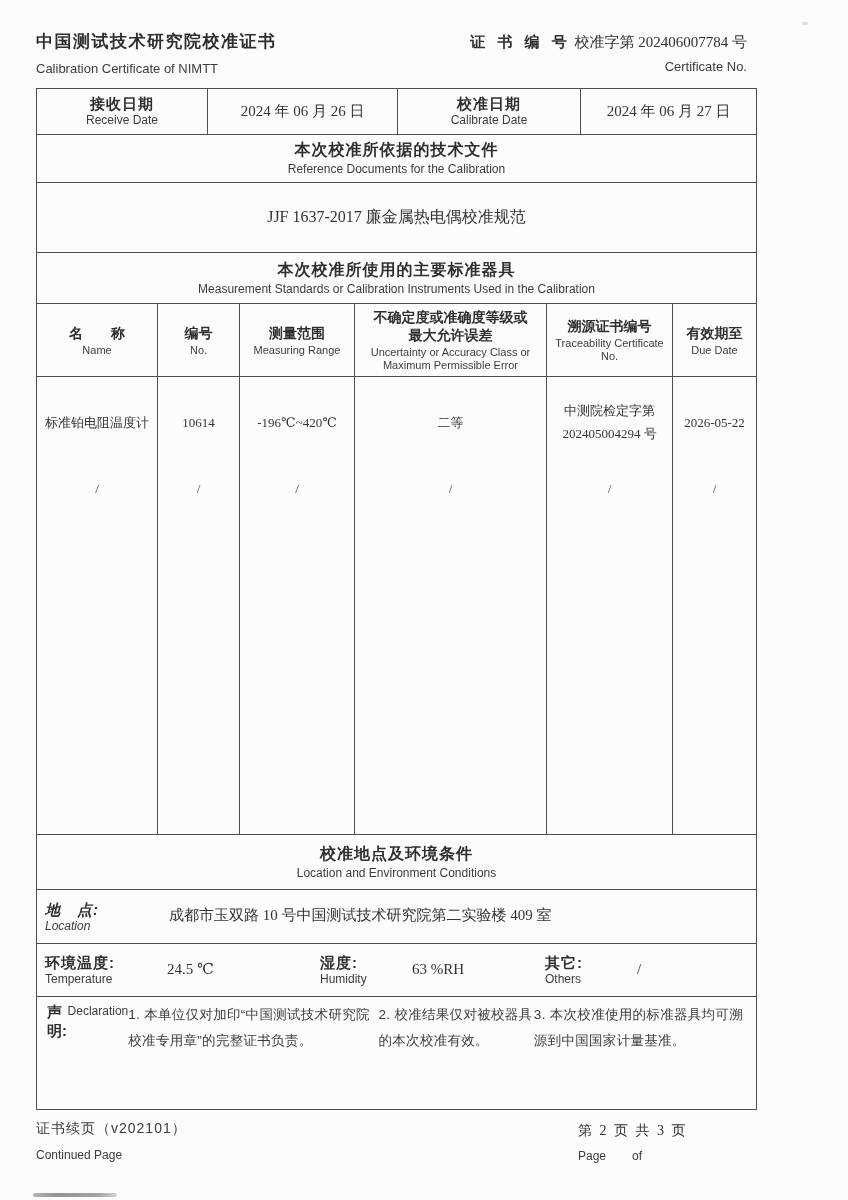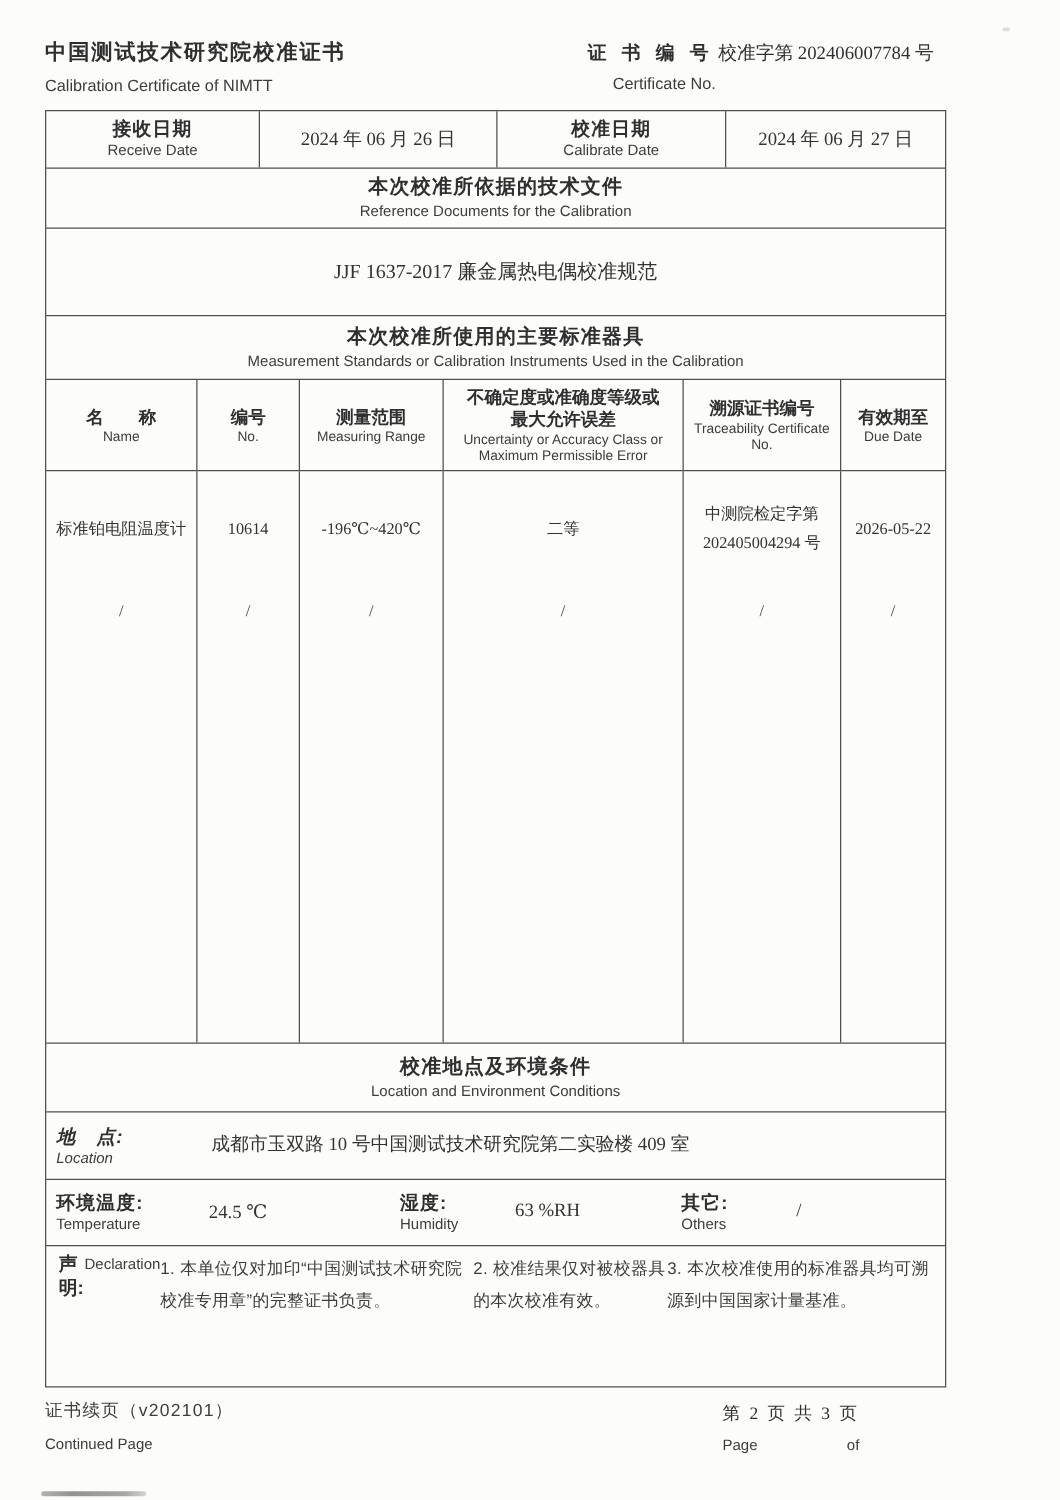--- a/index.html
+++ b/index.html
@@ -22,21 +22,21 @@
   
   .doc-header{
     position:absolute;left:36px;top:30px;width:721px;
     display:flex;justify-content:space-between;align-items:flex-start;
   }
   .title-zh{font-size:17px;font-weight:700;color:var(--ink);letter-spacing:1.5px;}
   .title-en{font-size:13px;margin-top:8px;color:var(--ink-soft);}
   .certno{padding-top:3px;padding-right:10px;}
   .certno-line{font-size:15px;color:var(--ink);font-family:"Liberation Serif","DejaVu Serif",serif;}
   .certno-line .lbl{font-weight:700;letter-spacing:4px;font-family:"Liberation Sans","DejaVu Sans",sans-serif;}
-  .certno-en{font-size:13px;margin-top:7px;margin-left:20px;}
+  .certno-en{font-size:13px;margin-top:7px;margin-left:20px;text-align:right;}
   
   .otable{
     position:absolute;left:36px;top:88px;width:721px;
     border:1px solid var(--line);
     background:var(--paper);
   }
   .row{display:flex;width:100%;}
   .row + .row{border-top:1px solid var(--line);}
   .cell{position:relative;}
   .row > .cell + .cell{border-left:1px solid var(--line);}
@@ -99,21 +99,21 @@
   .r-decl{height:113px;flex-direction:row;padding:5px 10px 0 10px;}
   .decl-zh{font-size:15px;font-weight:700;color:var(--ink);line-height:19px;}
   .decl-en{font-size:12px;line-height:15px;margin-top:2px;}
   .decl-item{font-size:13.5px;color:var(--ink-soft);line-height:26px;letter-spacing:.3px;}
   
   .doc-footer{position:absolute;left:36px;top:1120px;width:721px;}
   .foot-left-zh{font-size:14px;color:var(--ink-soft);letter-spacing:1px;}
   .foot-left-en{font-size:12px;margin-top:10px;}
   .foot-page{position:absolute;left:542px;top:2px;}
   .foot-page-zh{font-size:14px;color:var(--ink);font-family:"Liberation Serif","DejaVu Serif",serif;letter-spacing:2px;}
-  .foot-page-en{font-size:12px;margin-top:9px;display:flex;gap:26px;justify-content:space-between;}
+  .foot-page-en{font-size:12px;margin-top:9px;display:flex;gap:26px;}
   
   .smudge{
     position:absolute;left:33px;top:1193px;width:84px;height:4px;
     background:linear-gradient(90deg,#9a9a9a,#6f6f6f 30%,#8a8a8a 80%,#c9c9c9);
     border-radius:2px;opacity:.75;
   }
   .corner-mark{position:absolute;right:40px;top:22px;width:6px;height:3px;background:#c9c9c9;border-radius:2px;opacity:.6;}
 </style>
 </head>
 <body>

